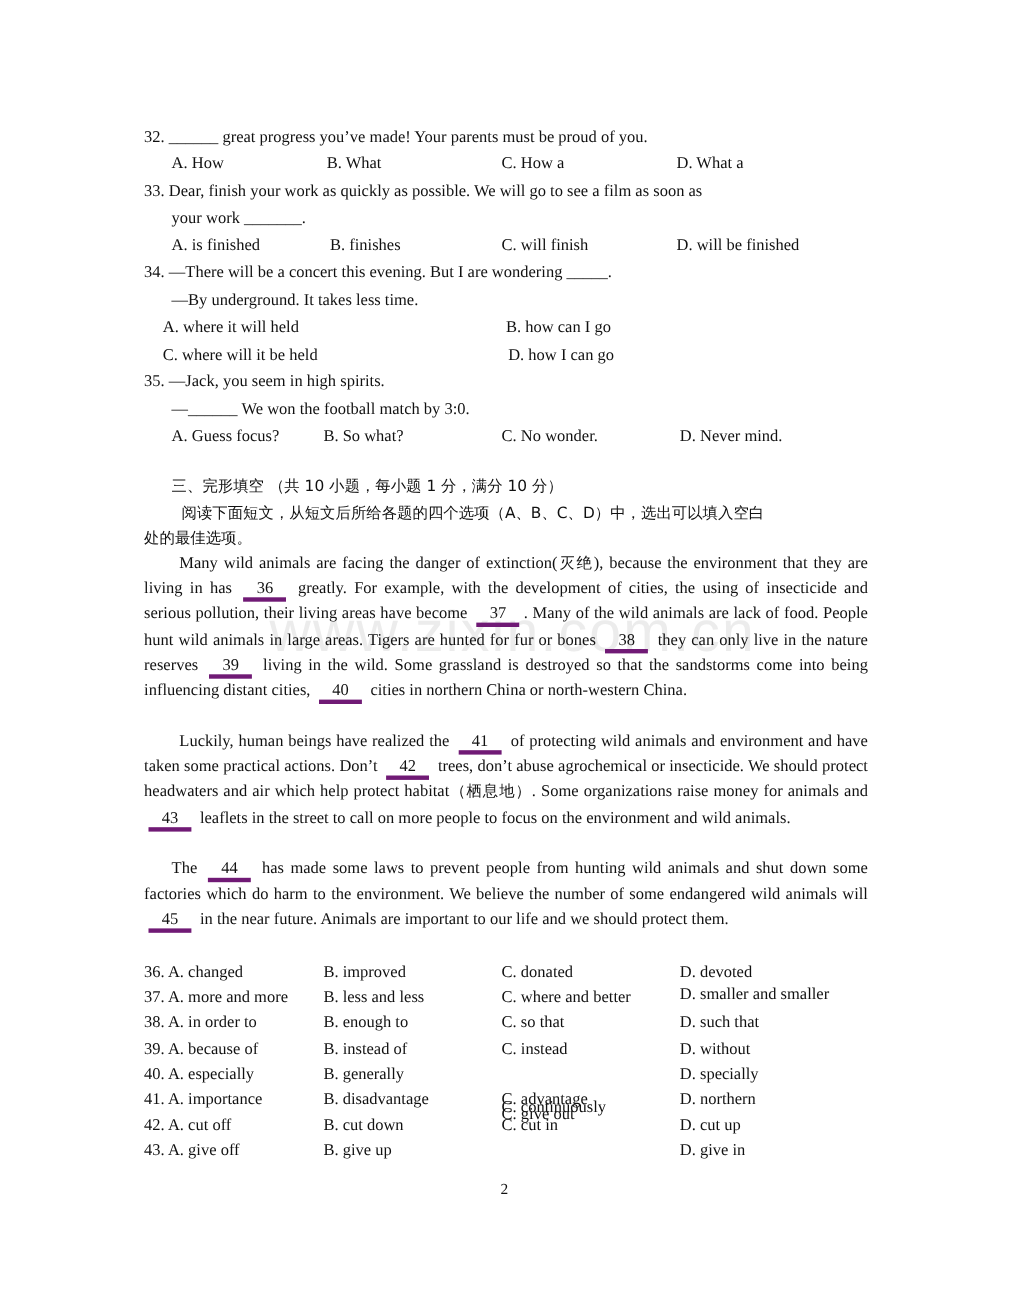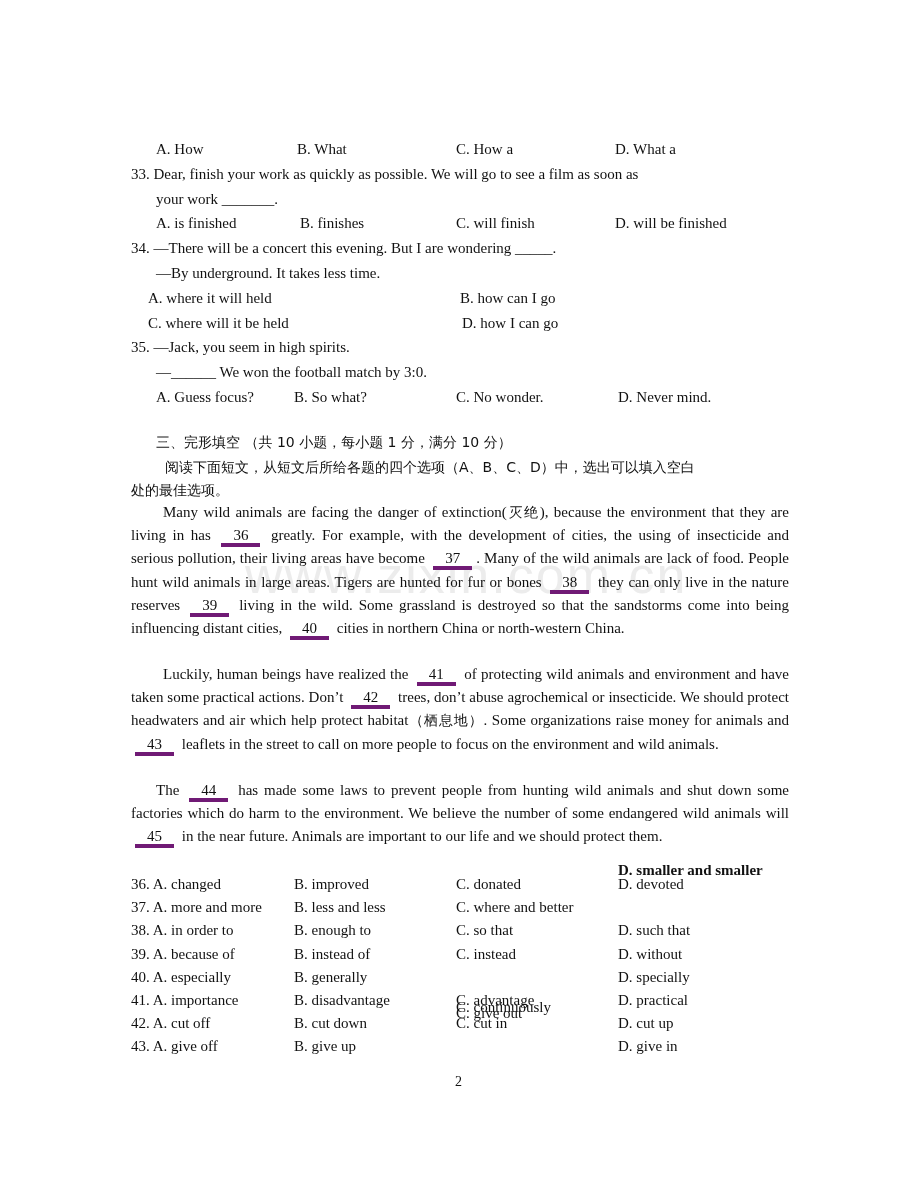--- a/index.html
+++ b/index.html
@@ -16,20 +16,24 @@
                font-size: 52px; color: rgba(200,200,200,0.35); letter-spacing: 2px; pointer-events: none; }
   .pagenum { position: absolute; left: 455px; top: 1074px; font-size: 14px; }
 </style>
 </head>
 <body>
 
 <div class="page">
 
   <div class="watermark">www.zixin.com.cn</div>
 
+  <div class="line" style="top:116px">
+    <span>32.</span>
+    <span>______ great progress you’ve made! Your parents must be proud of you.</span>
+  </div>
   <div class="opt" style="left:156px;top:140px">A. How</div>
   <div class="opt" style="left:297px;top:140px">B. What</div>
   <div class="opt" style="left:456px;top:140px">C. How a</div>
   <div class="opt" style="left:615px;top:140px">D. What a</div>
 
   <div class="line" style="top:165px">
     <span>33.</span>
     <span>Dear, finish your work as quickly as possible. We will go to see a film as soon as</span>
   </div>
   <div class="opt" style="left:156px;top:190px">your work  _______.</div>
@@ -97,21 +101,21 @@
       <div>
         <div class="opt" style="left: 131px; top: 875px;">36. A. changed</div>
         <div class="opt" style="left: 294px; top: 875px;">B. improved</div>
         <div class="opt" style="left: 456px; top: 875px;">C. donated</div>
         <div class="opt" style="left: 618px; top: 875px;">D. devoted</div>
       </div>
       <div>
         <div class="opt" style="left: 131px; top: 898.2px;">37. A. more and more</div>
         <div class="opt" style="left: 294px; top: 898.2px;">B. less and less</div>
         <div class="opt" style="left: 456px; top: 898.2px;">C. where and better</div>
-        <div class="opt" style="left: 618px; top: 861px; font-weight: bold;">D. smaller and smaller</div>
+        <div class="opt" style="left: 618px; top: 895px;">D. smaller and smaller</div>
       </div>
       <div>
         <div class="opt" style="left: 131px; top: 921.4px;">38. A. in order to</div>
         <div class="opt" style="left: 294px; top: 921.4px;">B. enough to</div>
         <div class="opt" style="left: 456px; top: 921.4px;">C. so that</div>
         <div class="opt" style="left: 618px; top: 921.4px;">D. such that</div>
       </div>
       <div>
         <div class="opt" style="left: 131px; top: 944.6px;">39. A. because of</div>
         <div class="opt" style="left: 294px; top: 944.6px;">B. instead of</div>
@@ -121,21 +125,21 @@
       <div>
         <div class="opt" style="left: 131px; top: 967.8px;">40. A. especially</div>
         <div class="opt" style="left: 294px; top: 967.8px;">B. generally</div>
         <div class="opt" style="left: 456px; top: 967.8px; margin-top: 30px;">C. continuously</div>
         <div class="opt" style="left: 618px; top: 967.8px;">D. specially</div>
       </div>
       <div>
         <div class="opt" style="left: 131px; top: 991px;">41. A. importance</div>
         <div class="opt" style="left: 294px; top: 991px;">B. disadvantage</div>
         <div class="opt" style="left: 456px; top: 991px;">C. advantage</div>
-        <div class="opt" style="left: 618px; top: 991px;">D. practical</div>
+        <div class="opt" style="left: 618px; top: 991px;">D. northern</div>
       </div>
       <div>
         <div class="opt" style="left: 131px; top: 1014.2px;">42. A. cut off</div>
         <div class="opt" style="left: 294px; top: 1014.2px;">B. cut down</div>
         <div class="opt" style="left: 456px; top: 1014.2px;">C. cut in</div>
         <div class="opt" style="left: 618px; top: 1014.2px;">D. cut up</div>
       </div>
       <div>
         <div class="opt" style="left: 131px; top: 1037.4px;">43. A. give off</div>
         <div class="opt" style="left: 294px; top: 1037.4px;">B. give up</div>

